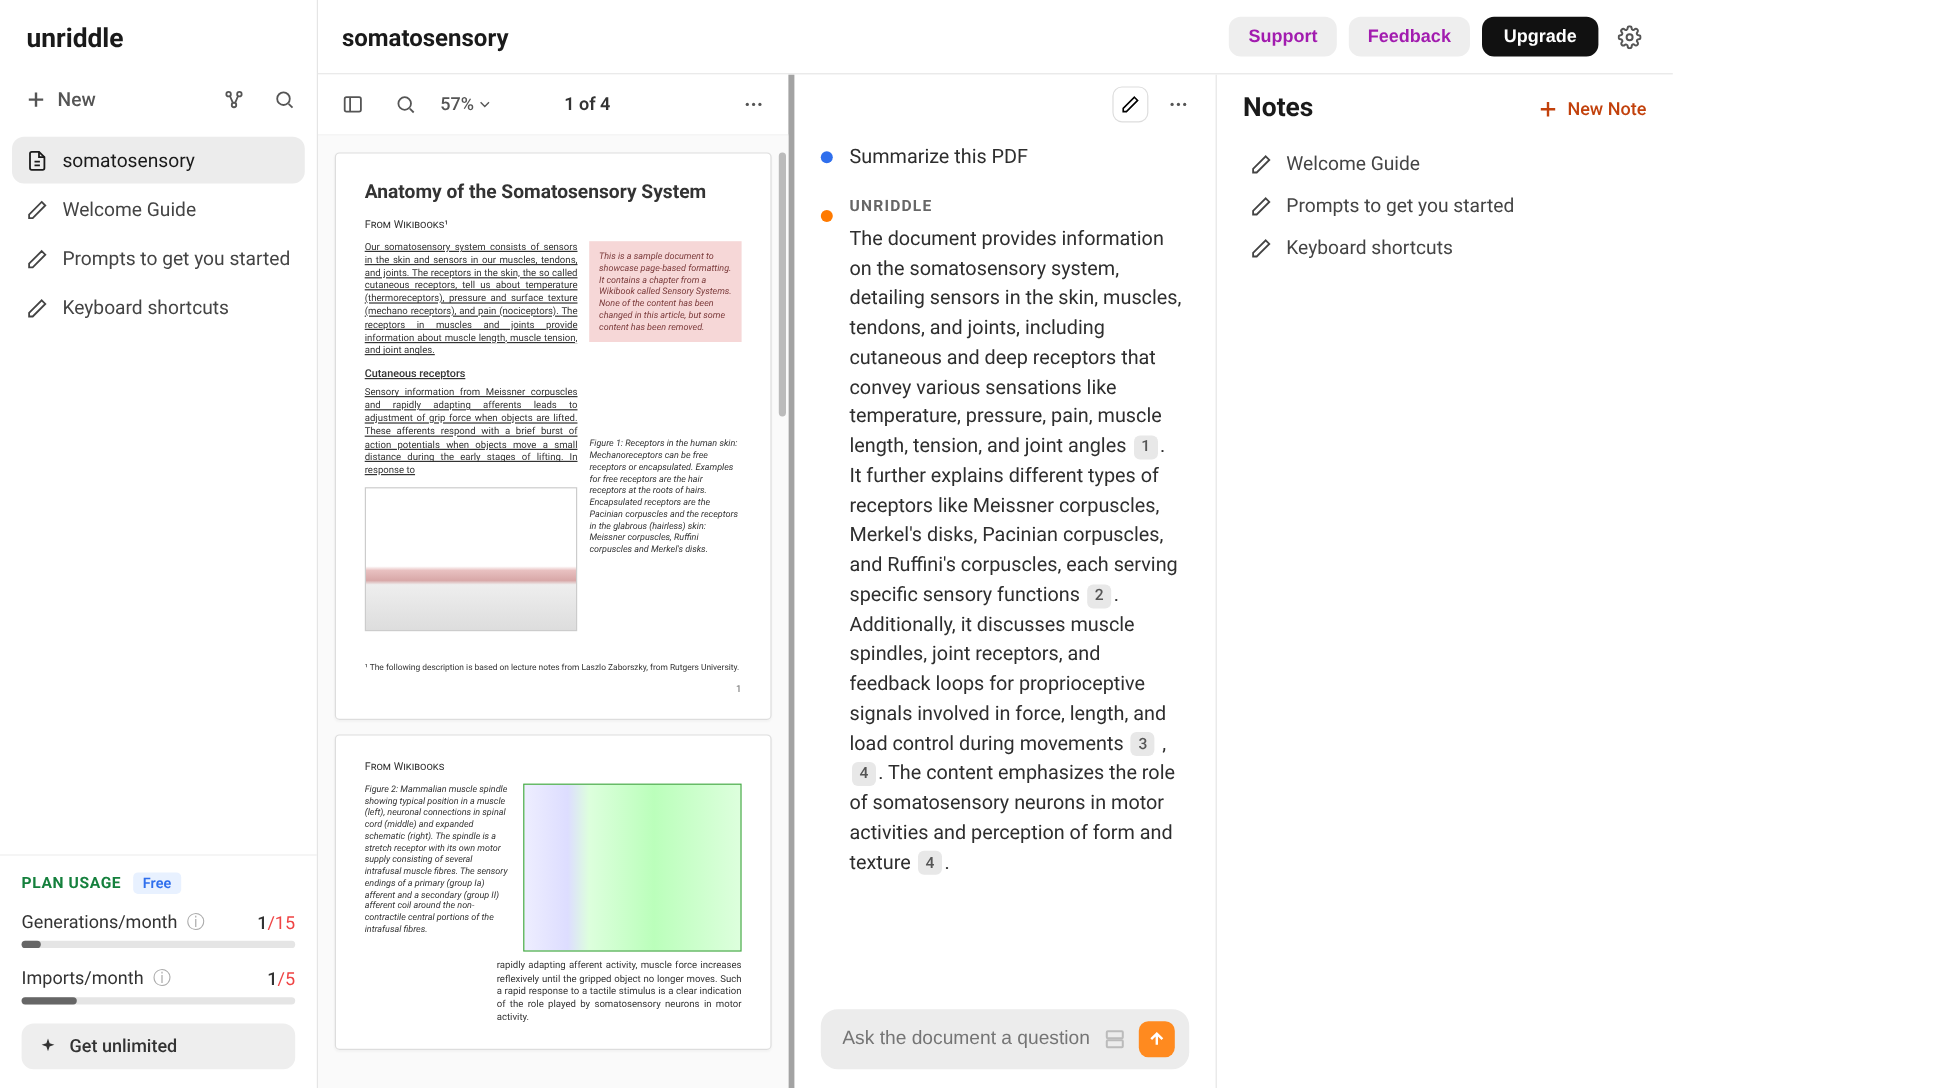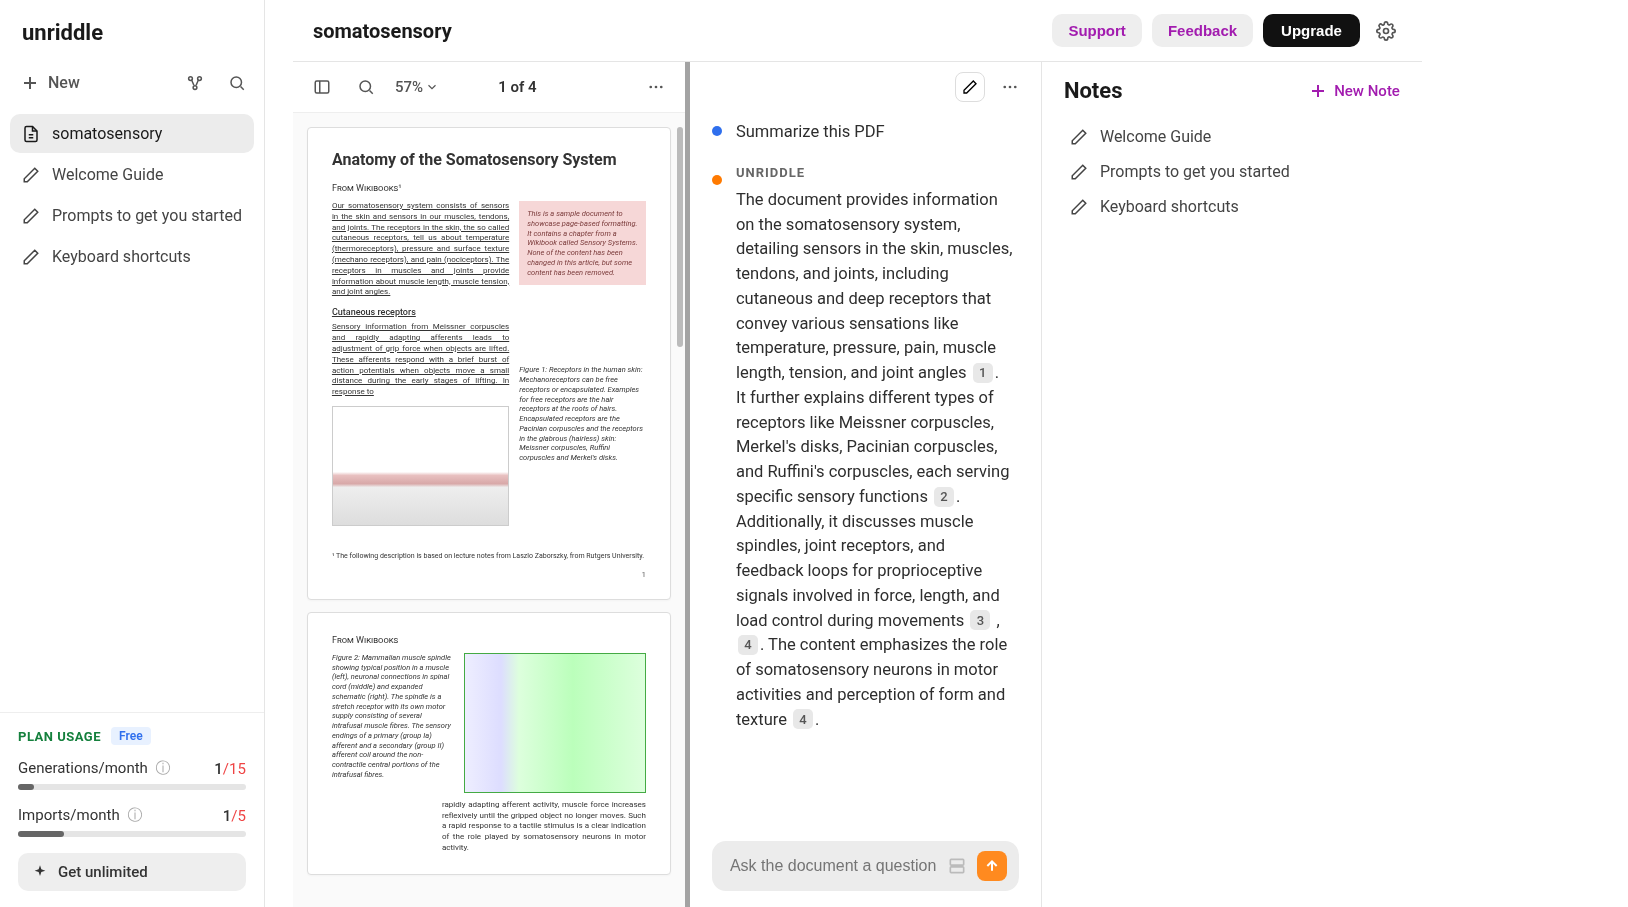--- a/index.html
+++ b/index.html
@@ -1,17 +1,17 @@
 <!DOCTYPE html>
 <html><head>
   <meta charset="utf-8">
   <style>
     * { margin: 0; padding: 0; box-sizing: border-box; }
     body { font-family: -apple-system, BlinkMacSystemFont, "Segoe UI", Roboto, sans-serif; color: #1a1a1a; background: #fff; overflow: hidden; }
-    .app { display: flex; height: 907px; width: 1384px; gap: 28px; }
+    .app { display: flex; height: 907px; width: 1384px; }
     
     
     .sidebar { width: 268px; border-right: 1px solid #e5e5e5; display: flex; flex-direction: column; }
     .logo { font-size: 22px; font-weight: 700; padding: 20px 22px 12px; }
     .sb-top { padding: 8px 12px; display: flex; align-items: center; justify-content: space-between; }
     .new-btn { display: flex; align-items: center; gap: 10px; color: #555; font-size: 16px; font-weight: 500; padding: 8px 10px; border-radius: 8px; cursor: pointer; }
     .sb-icons { display: flex; gap: 12px; color: #666; }
     .sb-nav { padding: 6px 10px; flex: 1; overflow-y: auto; }
     .sb-item { display: flex; align-items: center; gap: 12px; padding: 10px 12px; border-radius: 10px; color: #444; font-size: 16px; cursor: pointer; margin-bottom: 2px; white-space: nowrap; overflow: hidden; text-overflow: ellipsis; }
     .sb-item.active { background: #ececec; color: #1a1a1a; }
@@ -81,21 +81,21 @@
     .chat-input-row { padding: 12px 22px 16px; }
     .chat-input-box { background: #ececec; border-radius: 14px; padding: 10px 12px 10px 18px; display: flex; align-items: center; gap: 10px; }
     .chat-input { flex: 1; border: none; background: transparent; font-size: 16px; color: #666; outline: none; }
     .send-icon1 { color: #bbb; }
     .send-btn { background: #ff8a1f; width: 30px; height: 30px; border-radius: 8px; display: flex; align-items: center; justify-content: center; border: none; cursor: pointer; }
     
     
     .notes-col { width: 380px; display: flex; flex-direction: column; padding: 16px 22px; }
     .notes-head { display: flex; justify-content: space-between; align-items: center; margin-bottom: 16px; }
     .notes-title { font-size: 22px; font-weight: 700; }
-    .new-note { display: flex; align-items: center; gap: 8px; color: #a21caf; font-size: 15px; font-weight: 500; cursor: pointer; }
+    .new-note { display: flex; align-items: center; gap: 8px; color: #c2410c; font-size: 15px; font-weight: 500; cursor: pointer; }
     .note-item { display: flex; align-items: center; gap: 12px; padding: 8px 6px; color: #444; font-size: 16px; cursor: pointer; border-radius: 8px; }
     
     svg { display: block; }
   </style>
 </head>
 <body>
 
 <div class="app">
 
   <aside class="sidebar">

